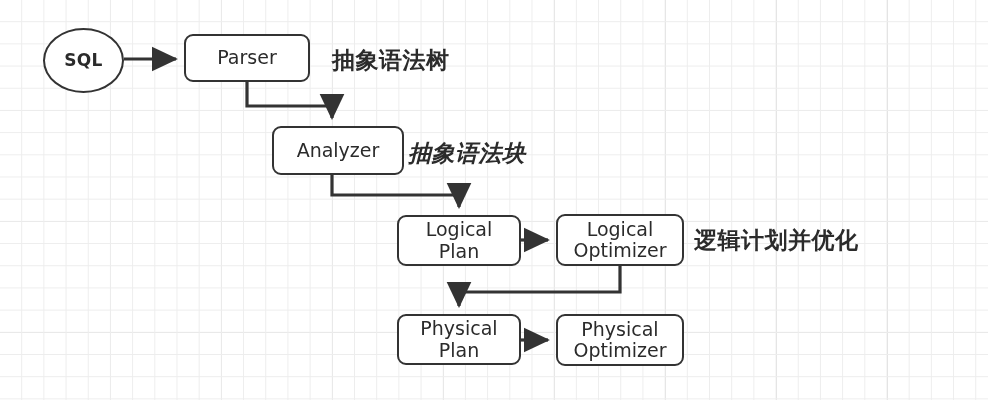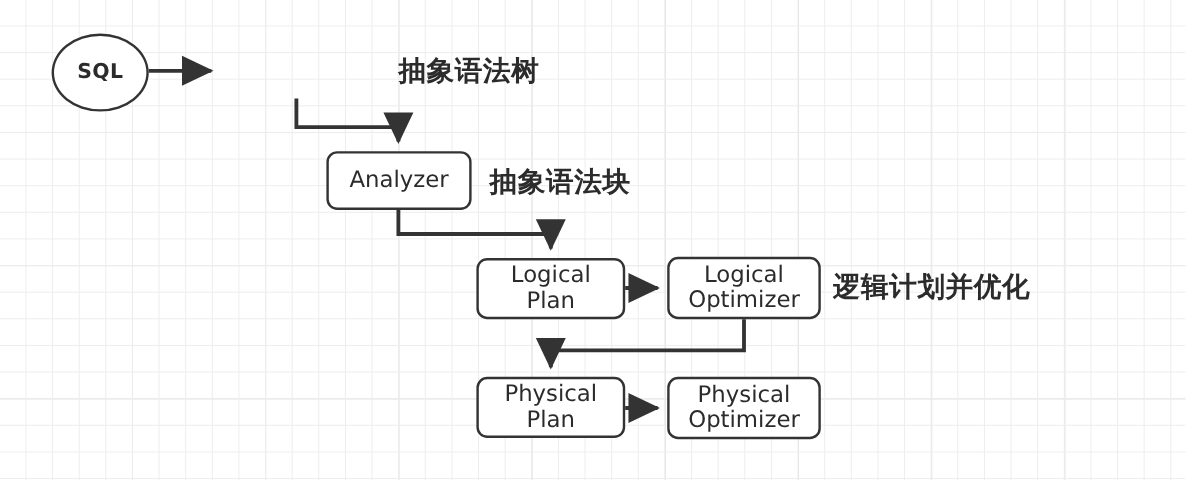--- a/index.html
+++ b/index.html
@@ -100,35 +100,36 @@
       <path d="M620,266 L620,292 L459,292 L459,306" fill="none" stroke="#333333" stroke-width="3.2" stroke-linejoin="miter" marker-end="url(#ah)"></path>
     </g>
 
     <g>
       <path d="M521,340 L548,340" fill="none" stroke="#333333" stroke-width="3.2" marker-end="url(#ah)"></path>
     </g>
   </svg>
 
   <div class="node ellipse" style="left:43px; top:28px; width:81px; height:65px;">SQL</div>
 
+  <div class="node box" style="left:184px; top:34px; width:126px; height:48px;">Parser</div>
 
-  <div class="node box" style="left:272px; top:126px; width:121px; height:49px;">Analyzer</div>
+  <div class="node box" style="left:272px; top:126px; width:132px; height:49px;">Analyzer</div>
 
   <div class="node box" style="left:397px; top:215px; width:124px; height:51px;">Logical
 Plan</div>
 
   <div class="node box" style="left:556px; top:214px; width:128px; height:52px;">Logical
 Optimizer</div>
 
   <div class="node box" style="left:397px; top:314px; width:124px; height:51px;">Physical
 Plan</div>
 
   <div class="node box" style="left:556px; top:314px; width:128px; height:52px;">Physical
 Optimizer</div>
 
   <div class="annot" style="left:332px; top:60px; transform:translateY(-50%);">抽象语法树</div>
 
-  <div class="annot" style="left:408px; top:153px; transform:translateY(-50%);">抽象语法块</div>
+  <div class="annot" style="left:408px; top:153px; transform:translateY(-50%);font-style:italic;">抽象语法块</div>
 
   <div class="annot" style="left:694px; top:240px; transform:translateY(-50%);">逻辑计划并优化</div>
 
 
 </div>
 
 </body></html>

